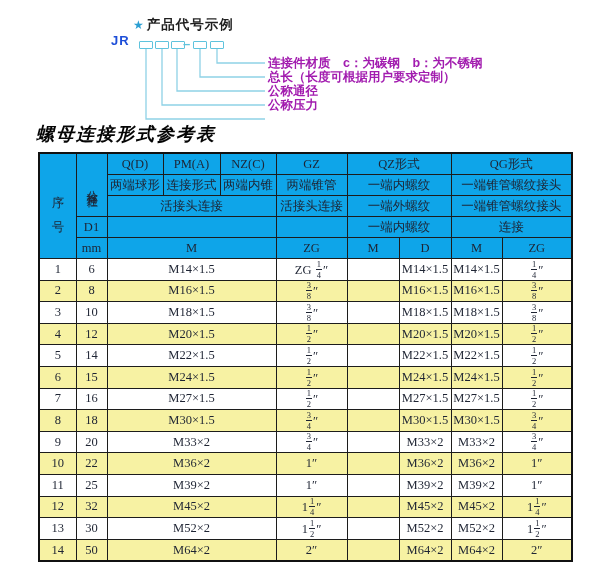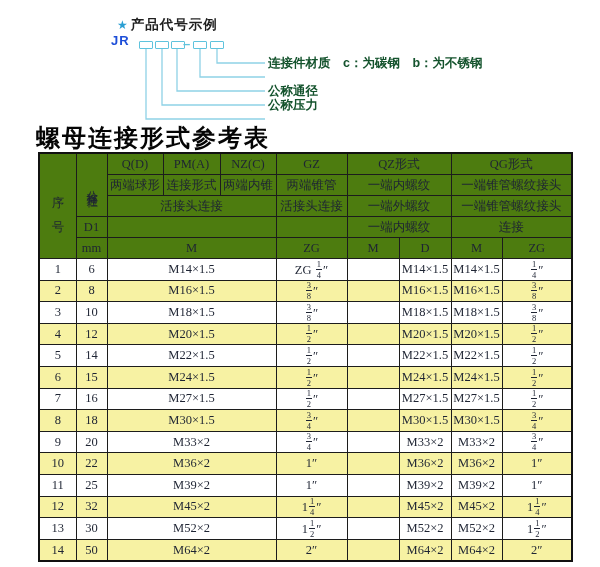--- a/index.html
+++ b/index.html
@@ -6,47 +6,47 @@
   body{
     width:600px;height:567px;background:#ffffff;
     font-family:"Liberation Sans","DejaVu Sans",sans-serif;
     -webkit-font-smoothing:antialiased;
   }
   #page{position:relative;width:600px;height:567px;overflow:hidden;background:#fff;}
 
   
   #diagram{position:absolute;left:0;top:0;width:600px;height:150px;}
   #diagram svg{position:absolute;left:0;top:0;pointer-events:none;}
-  .diag-heading{position:absolute;left:117px;top:16px;font-size:13.5px;font-weight:bold;color:#1f1f1f;letter-spacing:1px;}
+  .diag-heading{position:absolute;left:133px;top:16px;font-size:13.5px;font-weight:bold;color:#1f1f1f;letter-spacing:1px;}
   .diag-heading .star{color:#2b9fd3;margin-right:2px;font-size:12px;}
   .jr-prefix{position:absolute;left:111px;top:33px;font-size:13px;font-weight:bold;color:#1d4ed8;letter-spacing:1px;}
   .code-box{position:absolute;top:41px;width:12px;height:6px;border:1.4px solid #5fc3dd;background:#fff;border-radius:1px;}
   .code-dash{position:absolute;left:183px;top:36px;color:#5fc3dd;font-weight:bold;font-size:13px;}
-  .diag-label{position:absolute;left:268px;font-size:12.5px;font-weight:600;color:#14532d;white-space:nowrap;line-height:14px;}
+  .diag-label{position:absolute;left:268px;font-size:12.5px;font-weight:600;color:#a21caf;white-space:nowrap;line-height:14px;}
 
   
   #table-title{
     position:absolute;left:36px;top:122px;
     font-family:"DejaVu Serif","Liberation Serif",serif;
-    font-weight:bold;font-size:24px;color:#050505;letter-spacing:2px;
+    font-style:italic;font-weight:bold;font-size:18px;color:#050505;letter-spacing:2px;
   }
 
   
   #ref-table{
     position:absolute;left:38px;top:152px;
     border-collapse:collapse;table-layout:fixed;width:533px;
     font-family:"Liberation Serif","DejaVu Serif",serif;
     font-size:12.5px;color:#1e2433;
   }
   #ref-table th,#ref-table td{
     border:1px solid #1c1c1c;text-align:center;vertical-align:middle;
     padding:0 1px;overflow:hidden;
   }
   #ref-table{border:2px solid #111;}
-  #ref-table thead th{background:#4d7c0f;font-weight:normal;height:20px;font-size:12.5px;}
+  #ref-table thead th{background:#0ea5e9;font-weight:normal;height:20px;font-size:12.5px;}
   #ref-table tbody td{height:20.6px;background:#ffffff;}
   #ref-table tbody tr.alt td{background:#f7f2a3;}
   .vtext{writing-mode:vertical-rl;text-orientation:upright;display:inline-block;line-height:1;}
   .v-no{letter-spacing:26px;padding-top:14px;}
   .v-dn{letter-spacing:2px;font-size:11.5px;}
   .frac{display:inline-block;text-align:center;vertical-align:-0.42em;line-height:1;font-size:8.5px;margin:0 1px;}
   .frac .n{display:block;border-bottom:1px solid currentColor;padding:0 1px 0.5px;}
   .frac .d{display:block;padding-top:1px;}
 </style>
 </head>
@@ -68,20 +68,21 @@
       <span class="star">★</span><span>产品代号示例</span>
     </div>
     <div class="jr-prefix">JR</div>
     <div class="code-box" style="left:139px"></div>
     <div class="code-box" style="left:155px"></div>
     <div class="code-box" style="left:171px"></div>
     <span class="code-dash">–</span>
     <div class="code-box" style="left:193px"></div>
     <div class="code-box" style="left:210px"></div>
     <div class="diag-label" style="top:56px">连接件材质　c：为碳钢　b：为不锈钢</div>
+    <div class="diag-label" style="top:70px">总长（长度可根据用户要求定制）</div>
     <div class="diag-label" style="top:84px">公称通径</div>
     <div class="diag-label" style="top:98px">公称压力</div>
   </div>
 
   <div id="table-title">螺母连接形式参考表</div>
 
   <table id="ref-table">
     <colgroup>
       <col style="width:37px">
         <col style="width:31px">

